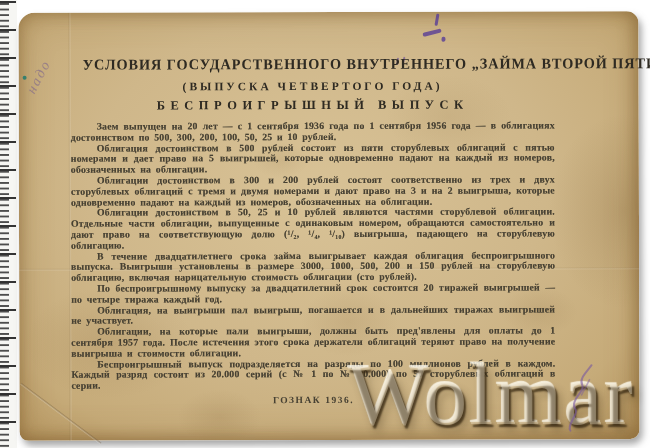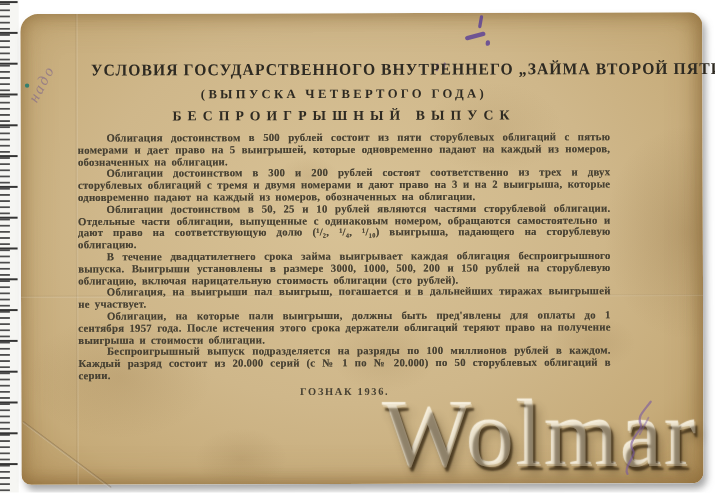--- a/index.html
+++ b/index.html
@@ -108,24 +108,26 @@
     <div class="inkmark inkmark-b2"></div>
     <div class="inkmark inkmark-c"></div>
     <div class="inkmark inkmark-c2"></div>
 
     <div class="textcol">
       <div class="t1">УСЛОВИЯ ГОСУДАРСТВЕННОГО ВНУТРЕННЕГО „ЗАЙМА ВТОРОЙ ПЯТИЛЕТКИ“</div>
       <div class="t2">(ВЫПУСКА ЧЕТВЕРТОГО ГОДА)</div>
       <div class="t3">БЕСПРОИГРЫШНЫЙ ВЫПУСК</div>
 
       <div class="bodytext">
+        <p>Заем выпущен на 20 лет — с 1 сентября 1936 года по 1 сентября 1956 года — в облигациях достоинством по 500, 300, 200, 100, 50, 25 и 10 рублей.</p>
         <p>Облигация достоинством в 500 рублей состоит из пяти сторублевых облигаций с пятью номерами и дает право на 5 выигрышей, которые одновременно падают на каждый из номеров, обозначенных на облигации.</p>
         <p>Облигации достоинством в 300 и 200 рублей состоят соответственно из трех и двух сторублевых облигаций с тремя и двумя номерами и дают право на 3 и на 2 выигрыша, которые одновременно падают на каждый из номеров, обозначенных на облигации.</p>
         <p>Облигации достоинством в 50, 25 и 10 рублей являются частями сторублевой облигации. Отдельные части облигации, выпущенные с одинаковым номером, обращаются самостоятельно и дают право на соответствующую долю (¹/₂, ¹/₄, ¹/₁₀) выигрыша, падающего на сторублевую облигацию.</p>
         <p>В течение двадцатилетнего срока займа выигрывает каждая облигация беспроигрышного выпуска. Выигрыши установлены в размере 3000, 1000, 500, 200 и 150 рублей на сторублевую облигацию, включая нарицательную стоимость облигации (сто рублей).</p>
+        <p>По беспроигрышному выпуску за двадцатилетний срок состоится 20 тиражей выигрышей — по четыре тиража каждый год.</p>
         <p>Облигация, на выигрыши пал выигрыш, погашается и в дальнейших тиражах выигрышей не участвует.</p>
         <p>Облигации, на которые пали выигрыши, должны быть пред'явлены для оплаты до 1 сентября 1957 года. После истечения этого срока держатели облигаций теряют право на получение выигрыша и стоимости облигации.</p>
         <p>Беспроигрышный выпуск подразделяется на разряды по 100 миллионов рублей в каждом. Каждый разряд состоит из 20.000 серий (с № 1 по № 20.000) по 50 сторублевых облигаций в серии.</p>
       </div>
 
       <div class="imprint">ГОЗНАК 1936.</div>
     </div>
   </div>
 
   <div class="watermark">Wolmar</div>

